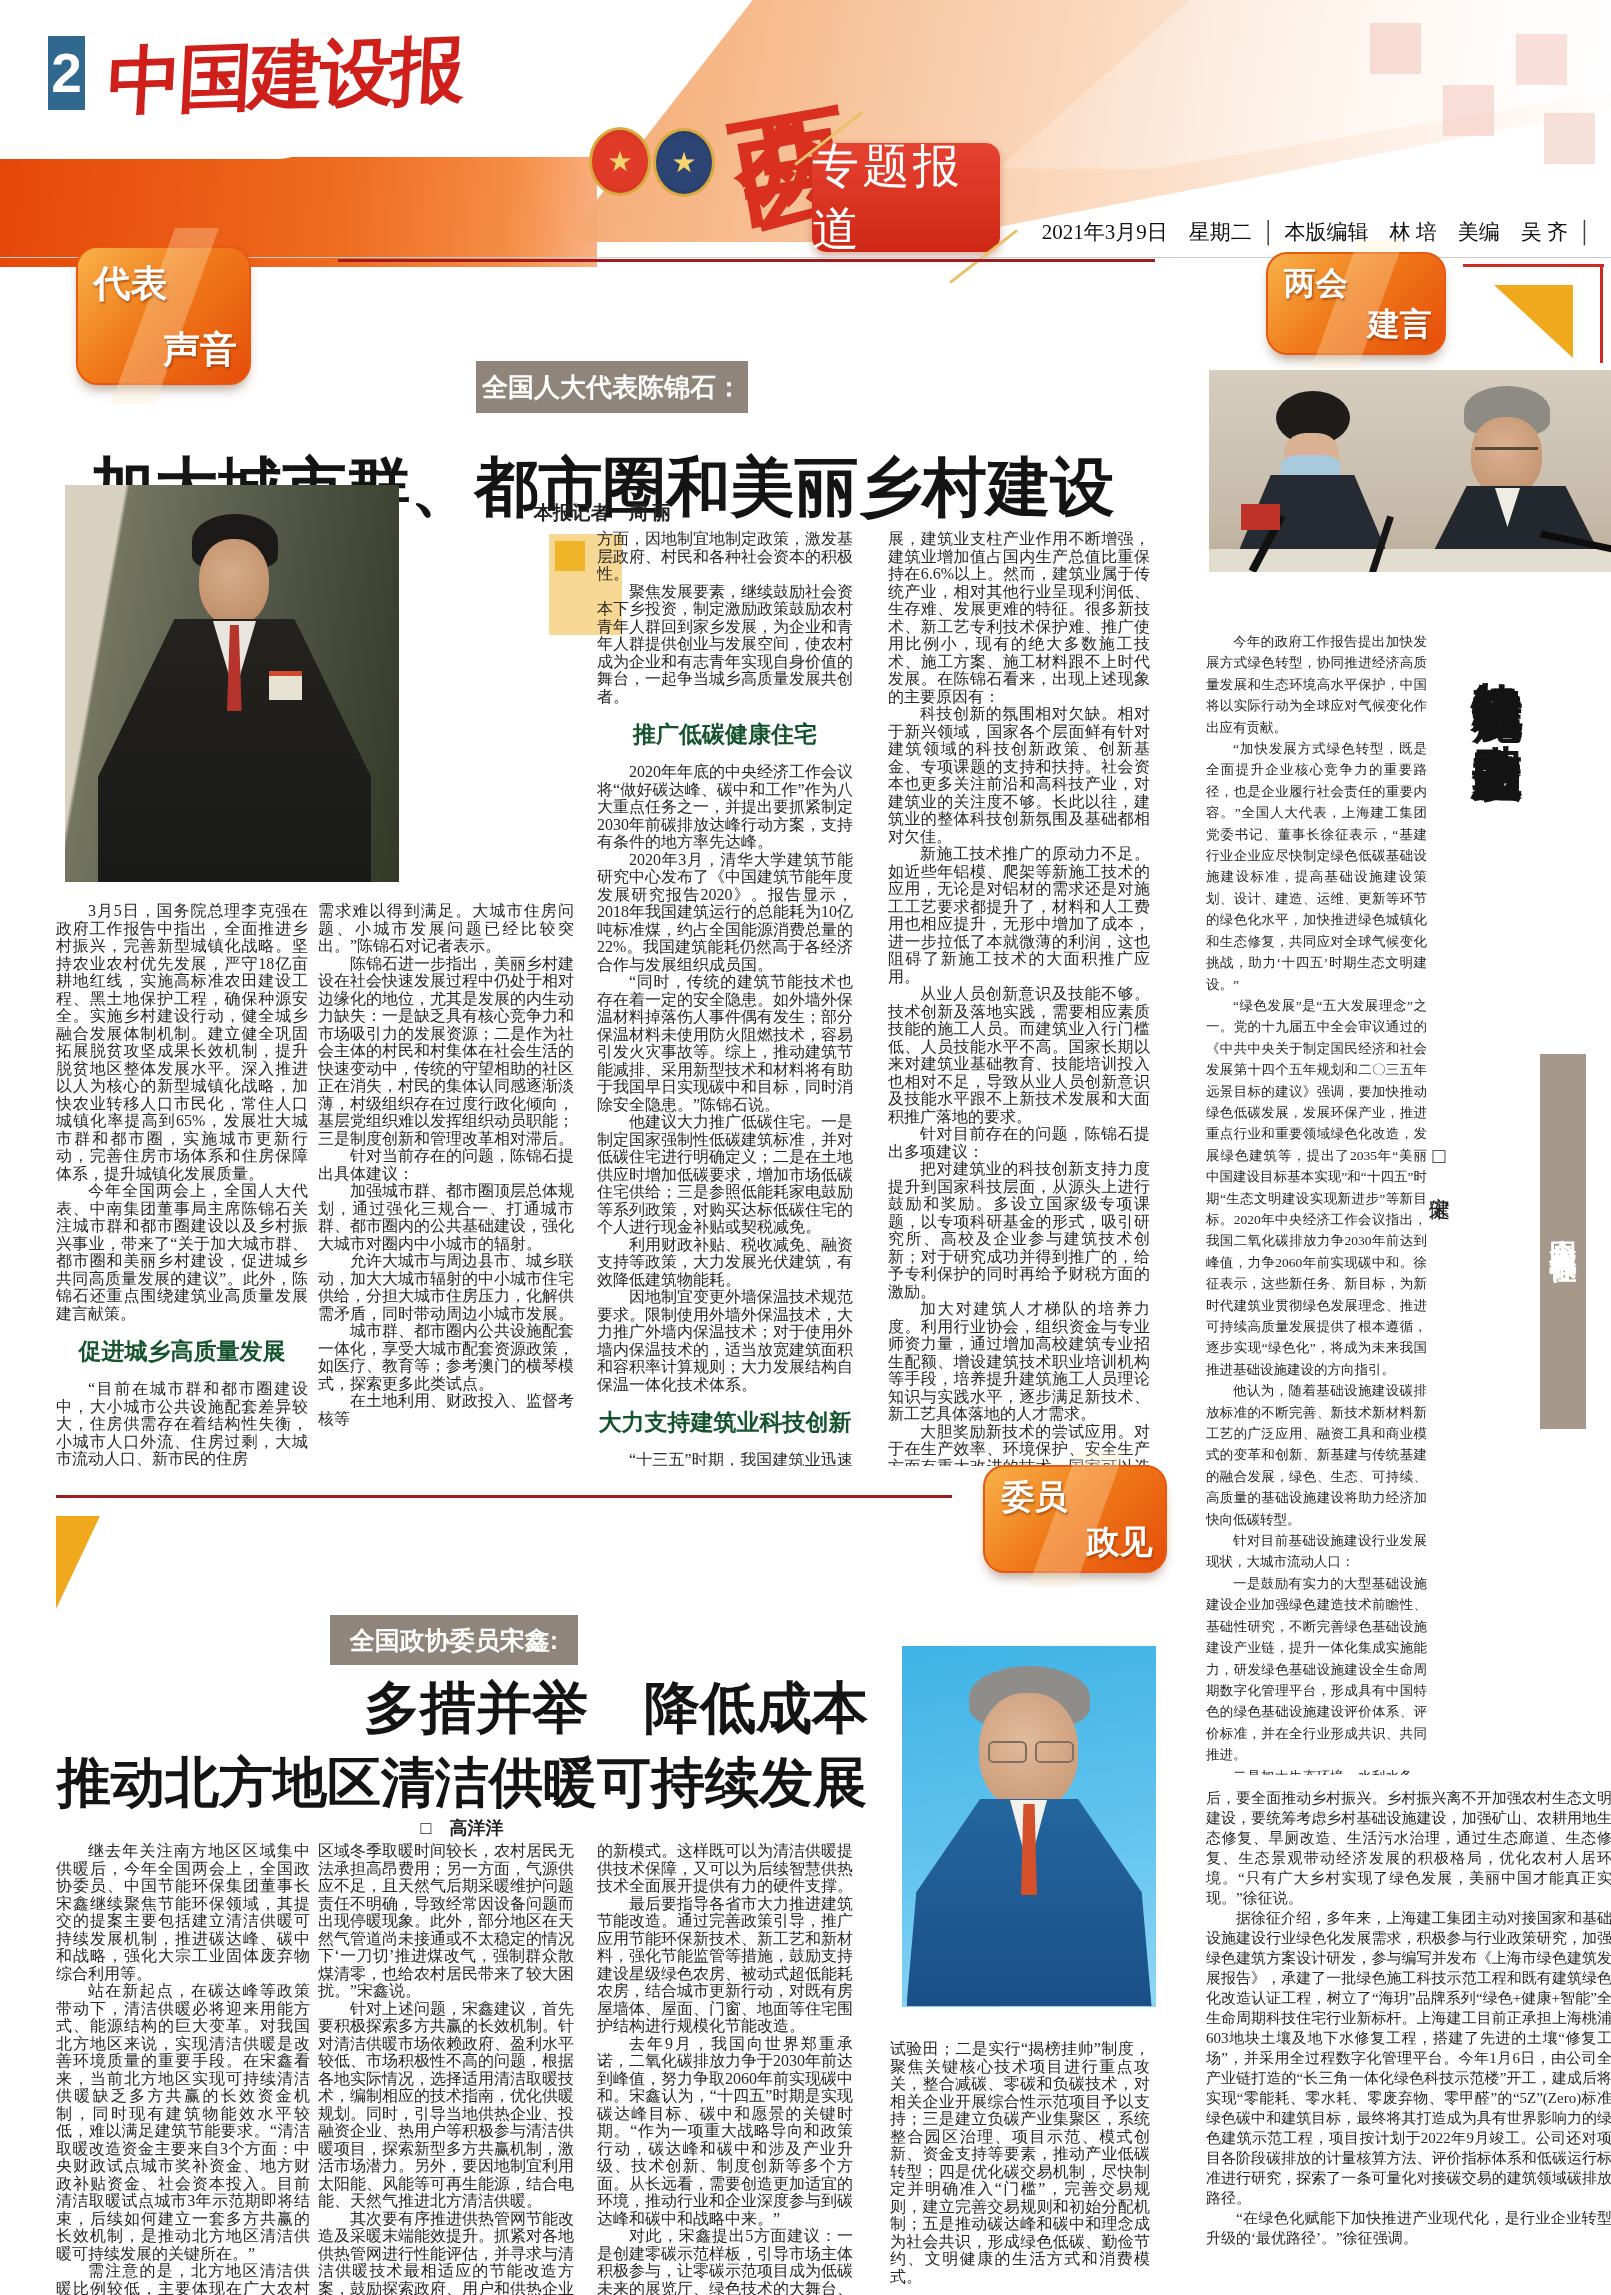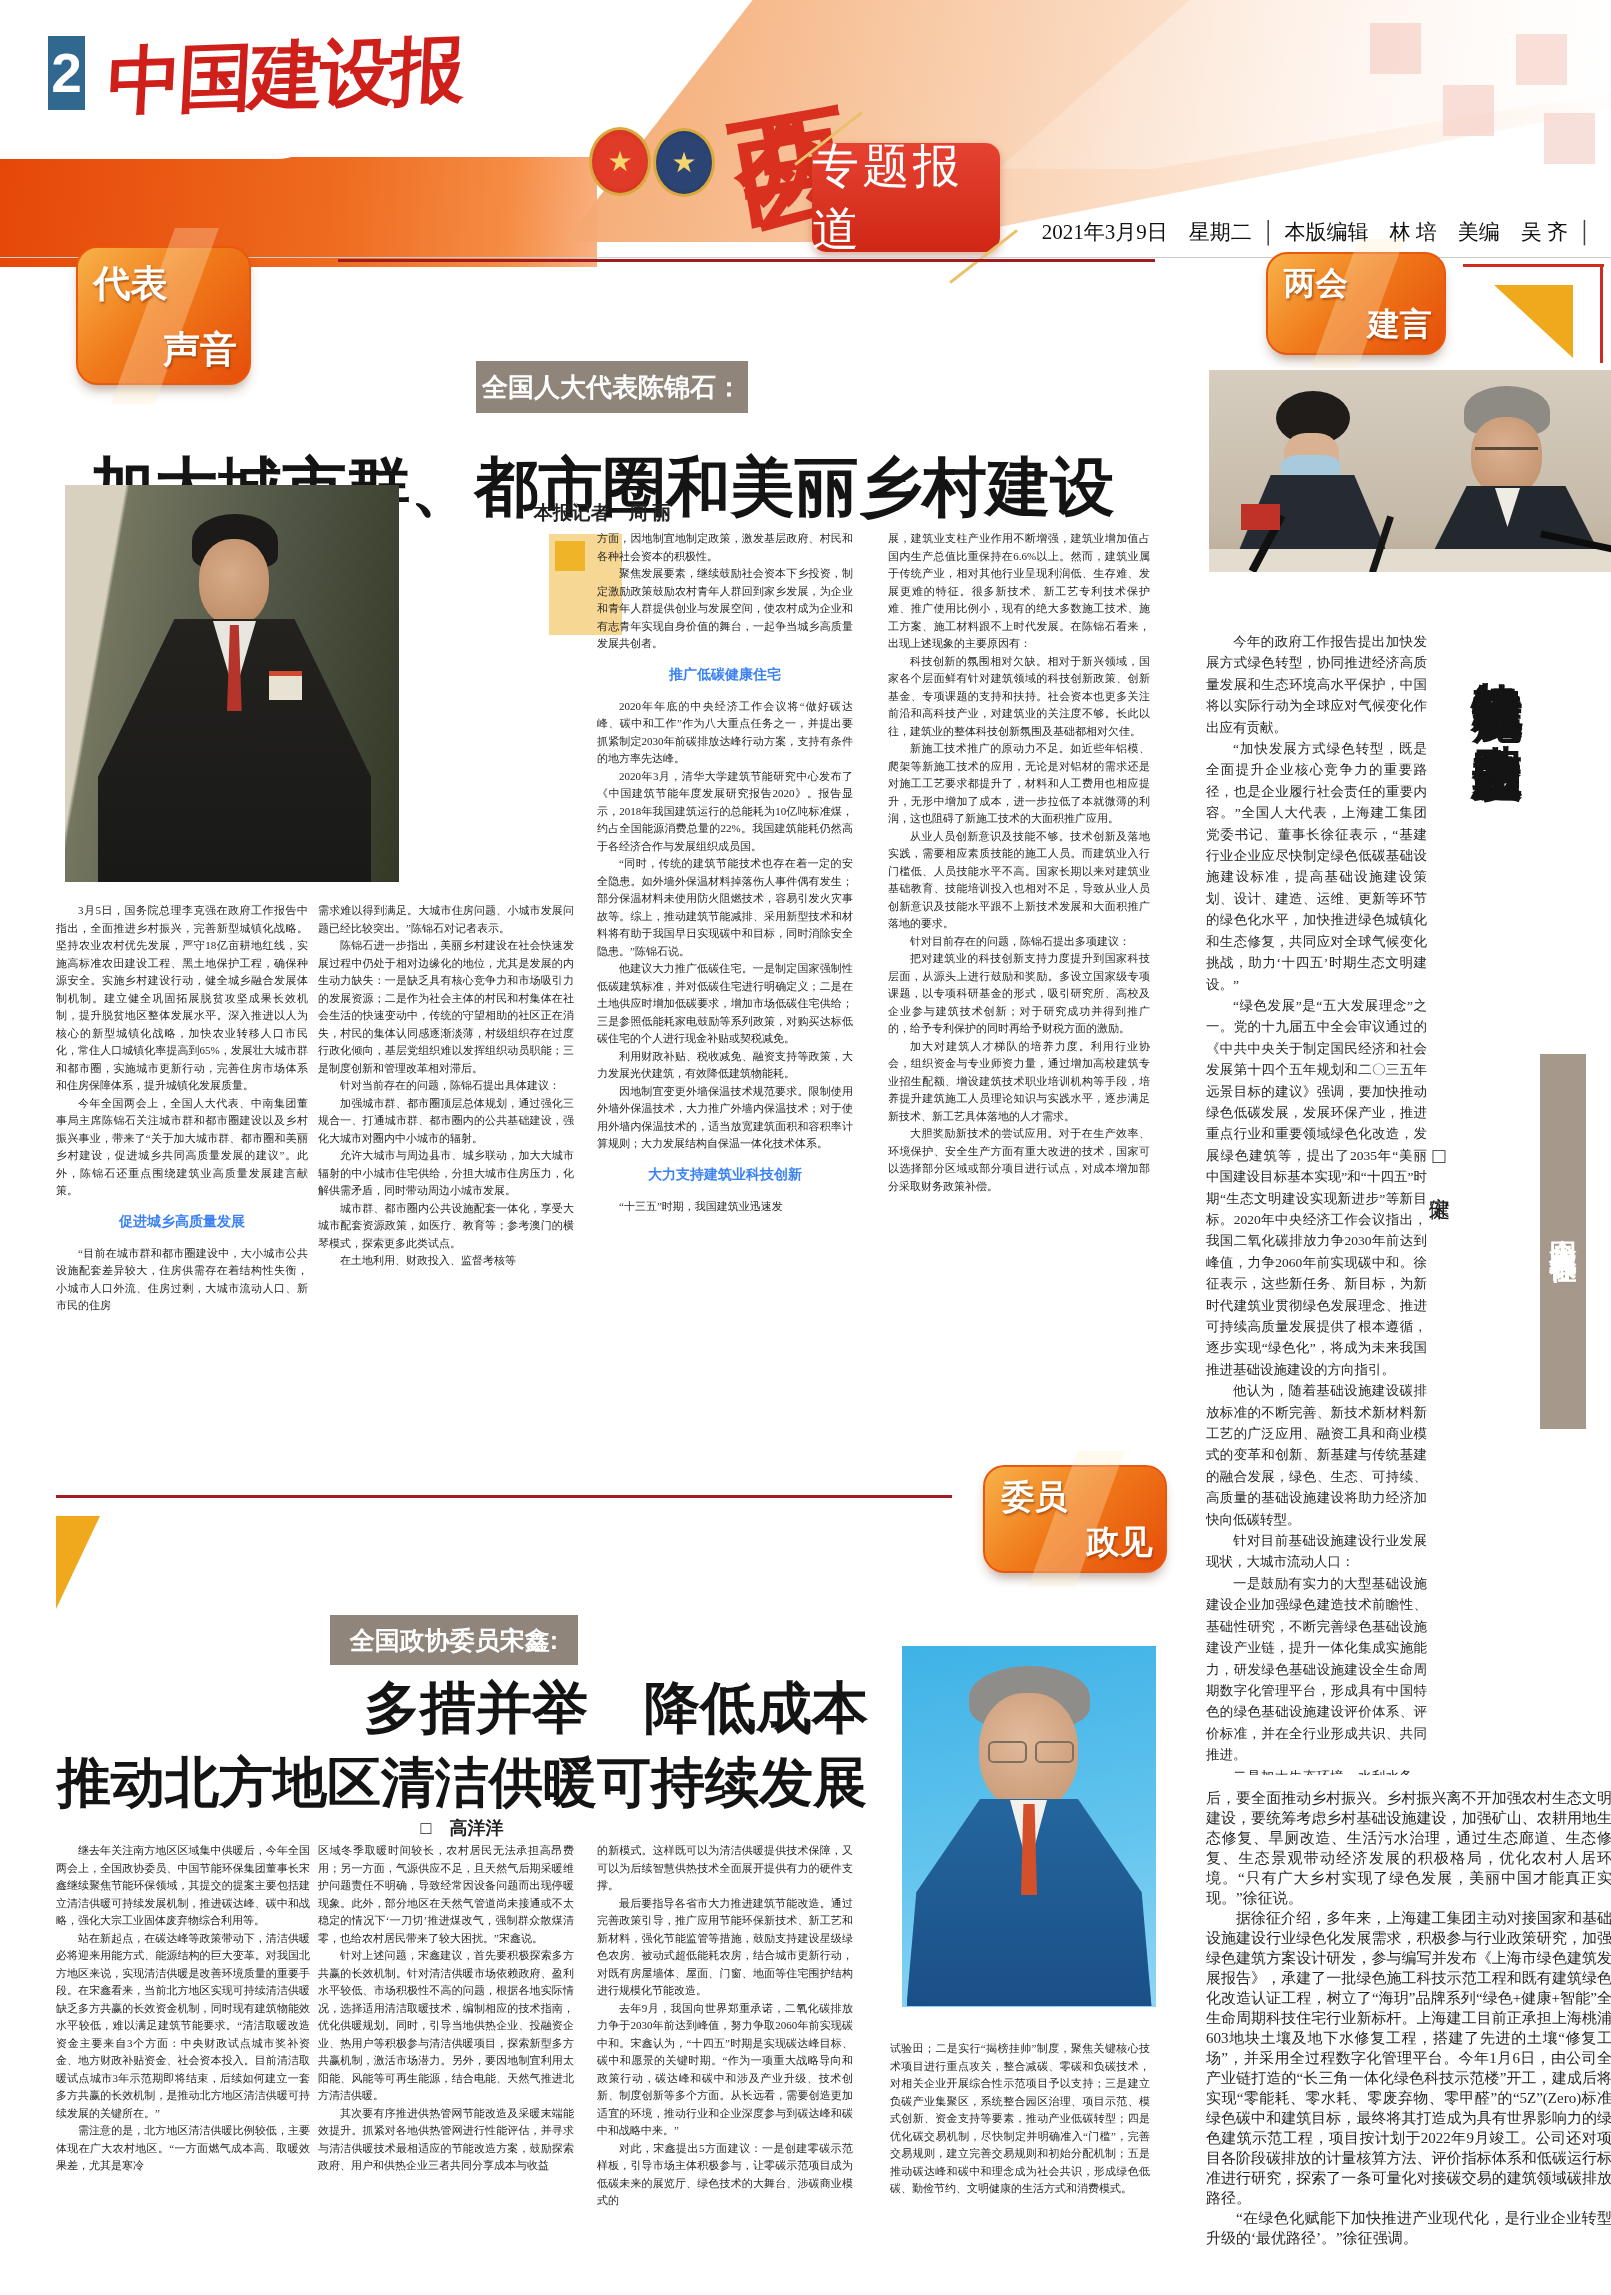--- a/index.html
+++ b/index.html
@@ -47,24 +47,24 @@
   
   .red-rule{background:#9f1c20;height:3.4px;}
   .tri{background:#f0a91c;}
   
   .kicker{background:#8f857a;color:#fff;font-weight:bold;display:flex;align-items:center;justify-content:center;
     font-family:"Liberation Sans","DejaVu Sans",sans-serif;}
   .headline{font-weight:900;color:#141414;text-align:center;white-space:nowrap;}
   .byline{text-align:center;color:#222;}
   
   .col{overflow:hidden;color:#272727;}
-  .para{margin:0;font-size:11px;line-height:17.5px;text-align:justify;text-justify:inter-character;text-indent:2em;}
+  .para{margin:0;font-size:16px;line-height:17.5px;text-align:justify;text-justify:inter-character;text-indent:2em;}
   .noind{text-indent:0;}
-  .col-subhead{font-size:14px;font-weight:bold;text-align:center;margin:13.5px 0;
-    font-family:"Liberation Sans","DejaVu Sans",sans-serif;color:#3b82f6;}
+  .col-subhead{font-size:23px;font-weight:bold;text-align:center;margin:13.5px 0;
+    font-family:"Liberation Sans","DejaVu Sans",sans-serif;color:#14532d;}
   .col-right-narrow .para{font-size:13.5px;line-height:21.4px;}
   .col-right-wide .para{font-size:15px;line-height:20px;}
   
   .v-headline{writing-mode:vertical-rl;font-size:50px;font-weight:900;color:#141414;letter-spacing:1.1px;}
   .v-kicker{writing-mode:vertical-rl;background:#a6998c;color:#fff;font-weight:bold;font-size:27px;
     font-family:"Liberation Sans","DejaVu Sans",sans-serif;display:flex;align-items:center;justify-content:center;letter-spacing:2.3px;}
   .v-author{writing-mode:vertical-rl;font-size:21.4px;color:#222;letter-spacing:3.4px;}
 </style>
 </head>
 <body>

